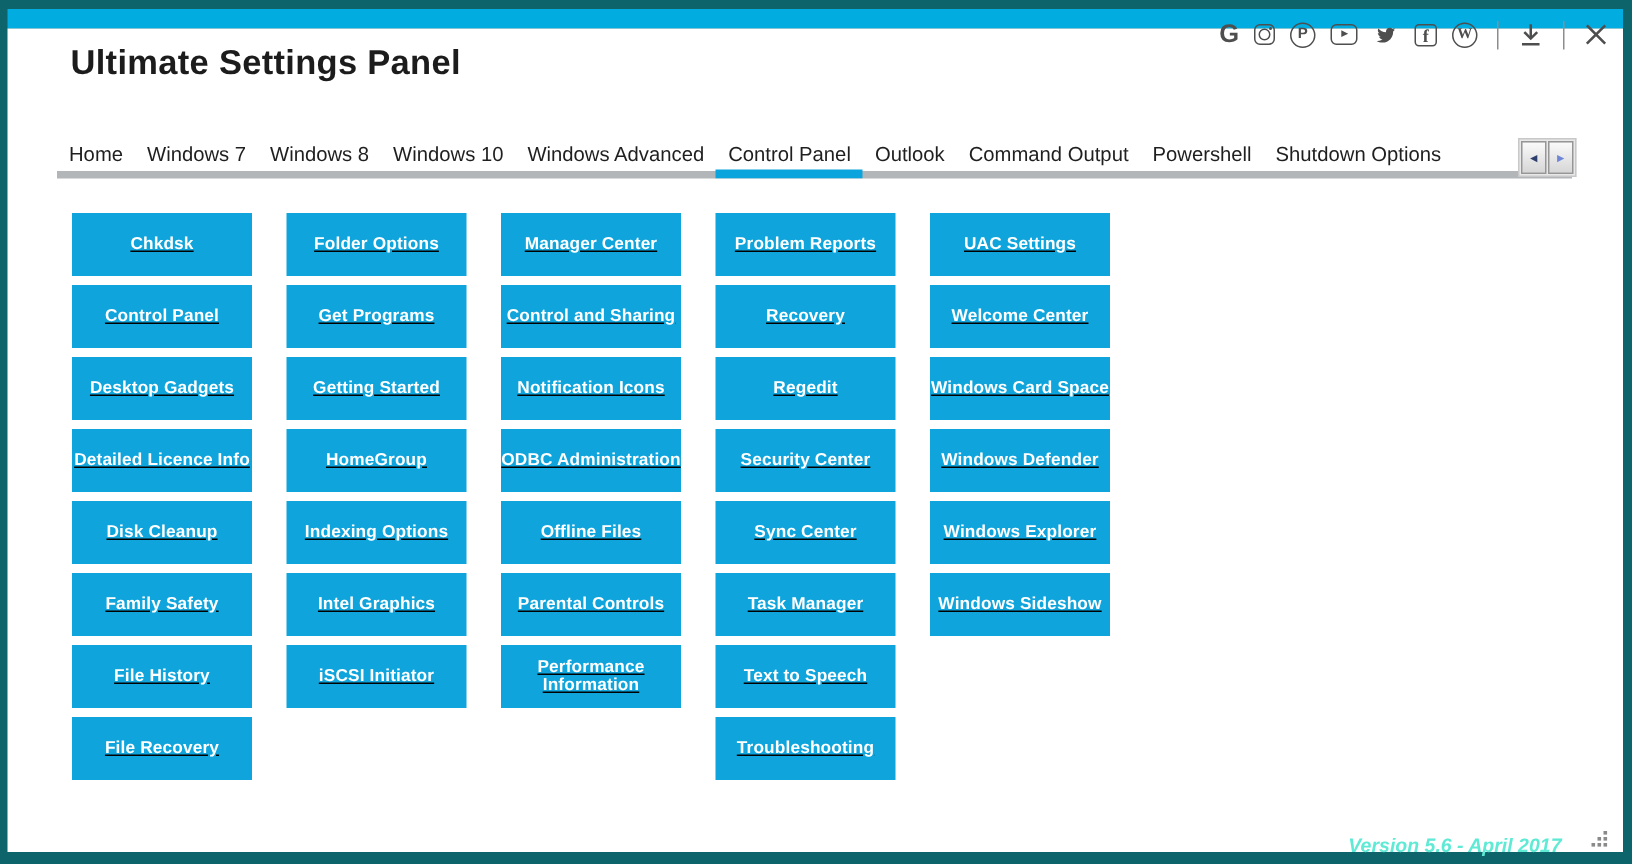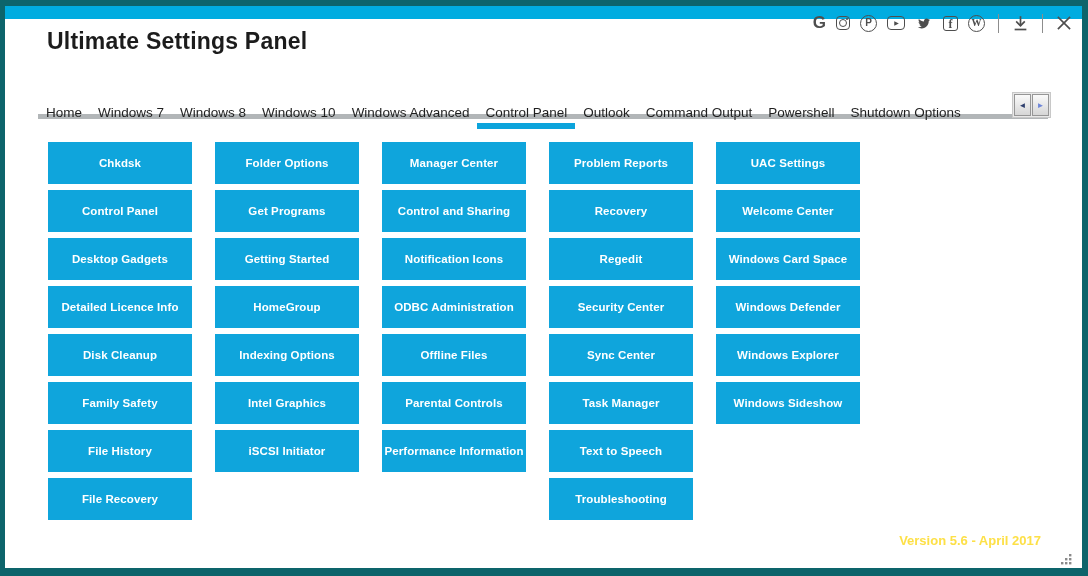--- a/index.html
+++ b/index.html
@@ -25,41 +25,41 @@
   .insta-box{width:12px;height:12px;border:1.8px solid #4e4e4e;border-radius:4px;position:relative;}
   .insta-lens{position:absolute;inset:2px;border:1.4px solid #4e4e4e;border-radius:50%;}
   .insta-dot{position:absolute;top:1px;right:1px;width:2px;height:2px;background:#4e4e4e;border-radius:50%;}
   .yt{width:16px;height:12px;border:1.8px solid #4e4e4e;border-radius:4px;}
   .yt .letter{font-size:6px;line-height:1;position:relative;left:.5px;color:#4e4e4e;}
   .tw svg{width:18px;height:15px;fill:#4e4e4e;}
   .sep{width:1px;height:19px;background:#8d8d8d;margin:0 3px;}
   .stroke-ic svg{stroke:#4e4e4e;stroke-width:1.7;fill:none;stroke-linecap:square;}
 
   
-  .tabstrip{position:absolute;left:38px;top:91px;width:972px;height:28px;display:flex;white-space:nowrap;overflow:hidden;z-index:2;margin-top:10px;}
+  .tabstrip{position:absolute;left:38px;top:91px;width:972px;height:28px;display:flex;white-space:nowrap;overflow:hidden;z-index:2;}
   .tab{position:relative;padding:0 8px;font-size:13.5px;color:#1f1f1f;line-height:23px;cursor:pointer;}
   .tab.active::after{content:"";position:absolute;left:0;right:0;bottom:0;height:6px;background:#0ca4dc;}
   .tab-underline{position:absolute;left:38px;top:114px;width:1010px;height:5px;background:#b2b6b8;z-index:1;}
   .tab-scroll{position:absolute;left:1012px;top:92px;display:flex;gap:1px;z-index:3;background:#e8e8e8;border:1px solid #c8c8c8;padding:1px;}
   .sbtn{width:15px;height:20px;background:linear-gradient(#fafafa,#d6d6d6);border:1px solid #969696;display:flex;align-items:center;justify-content:center;font-size:8px;cursor:pointer;}
   .sbtn.left{color:#2e3f6e;}
   .sbtn.right{color:#6e86d8;}
 
   
   .grid{position:absolute;left:48px;top:142px;display:flex;gap:23px;}
-  .col{display:flex;flex-direction:column;gap:6px;width:144px;}
+  .col{display:flex;flex-direction:column;gap:6px;width:120px;text-decoration:underline;}
   .btn{
     height:42px;background:#0fa5dc;color:#ffffff;
     font-weight:700;font-size:11.5px;letter-spacing:.1px;
     display:flex;align-items:center;justify-content:center;text-align:center;
     cursor:pointer;user-select:none;
   }
 
   
-  .version{position:absolute;right:47px;bottom:28px;color:#fde047;font-weight:700;font-size:13px;}
+  .version{position:absolute;right:47px;bottom:5px;color:#5eead4;font-weight:700;font-size:13px;font-style:italic;}
   .grip{position:absolute;right:15px;bottom:10px;width:13px;height:13px;cursor:nwse-resize;}
 </style>
 </head>
 <body>
 
 <div class="accent-strip"></div>
 <div class="window-bg"></div>
 
 <div class="app-title">Ultimate Settings Panel</div>
 

